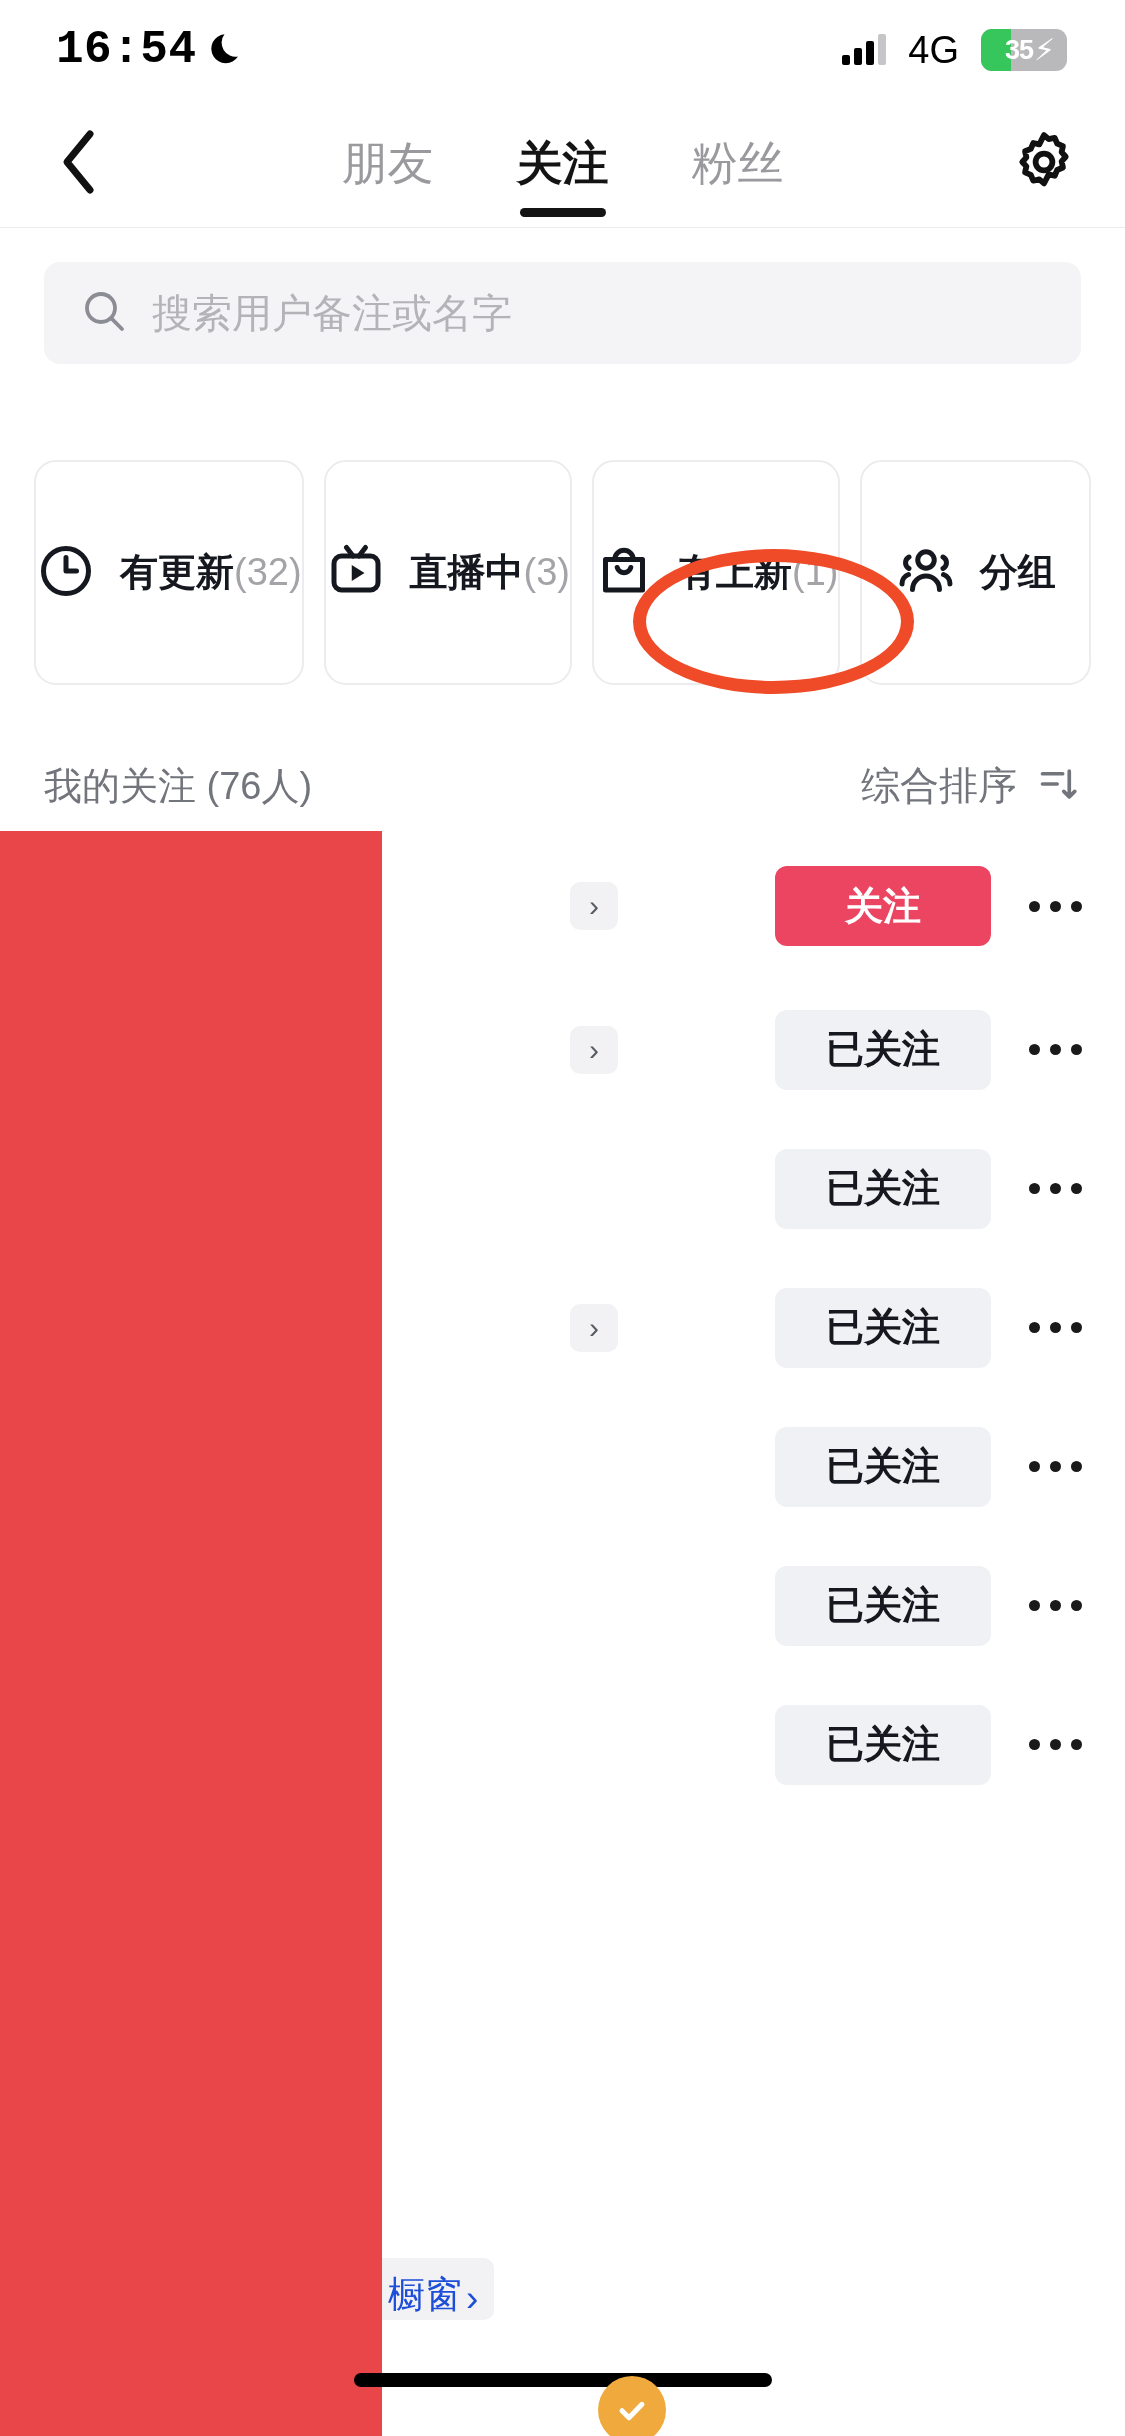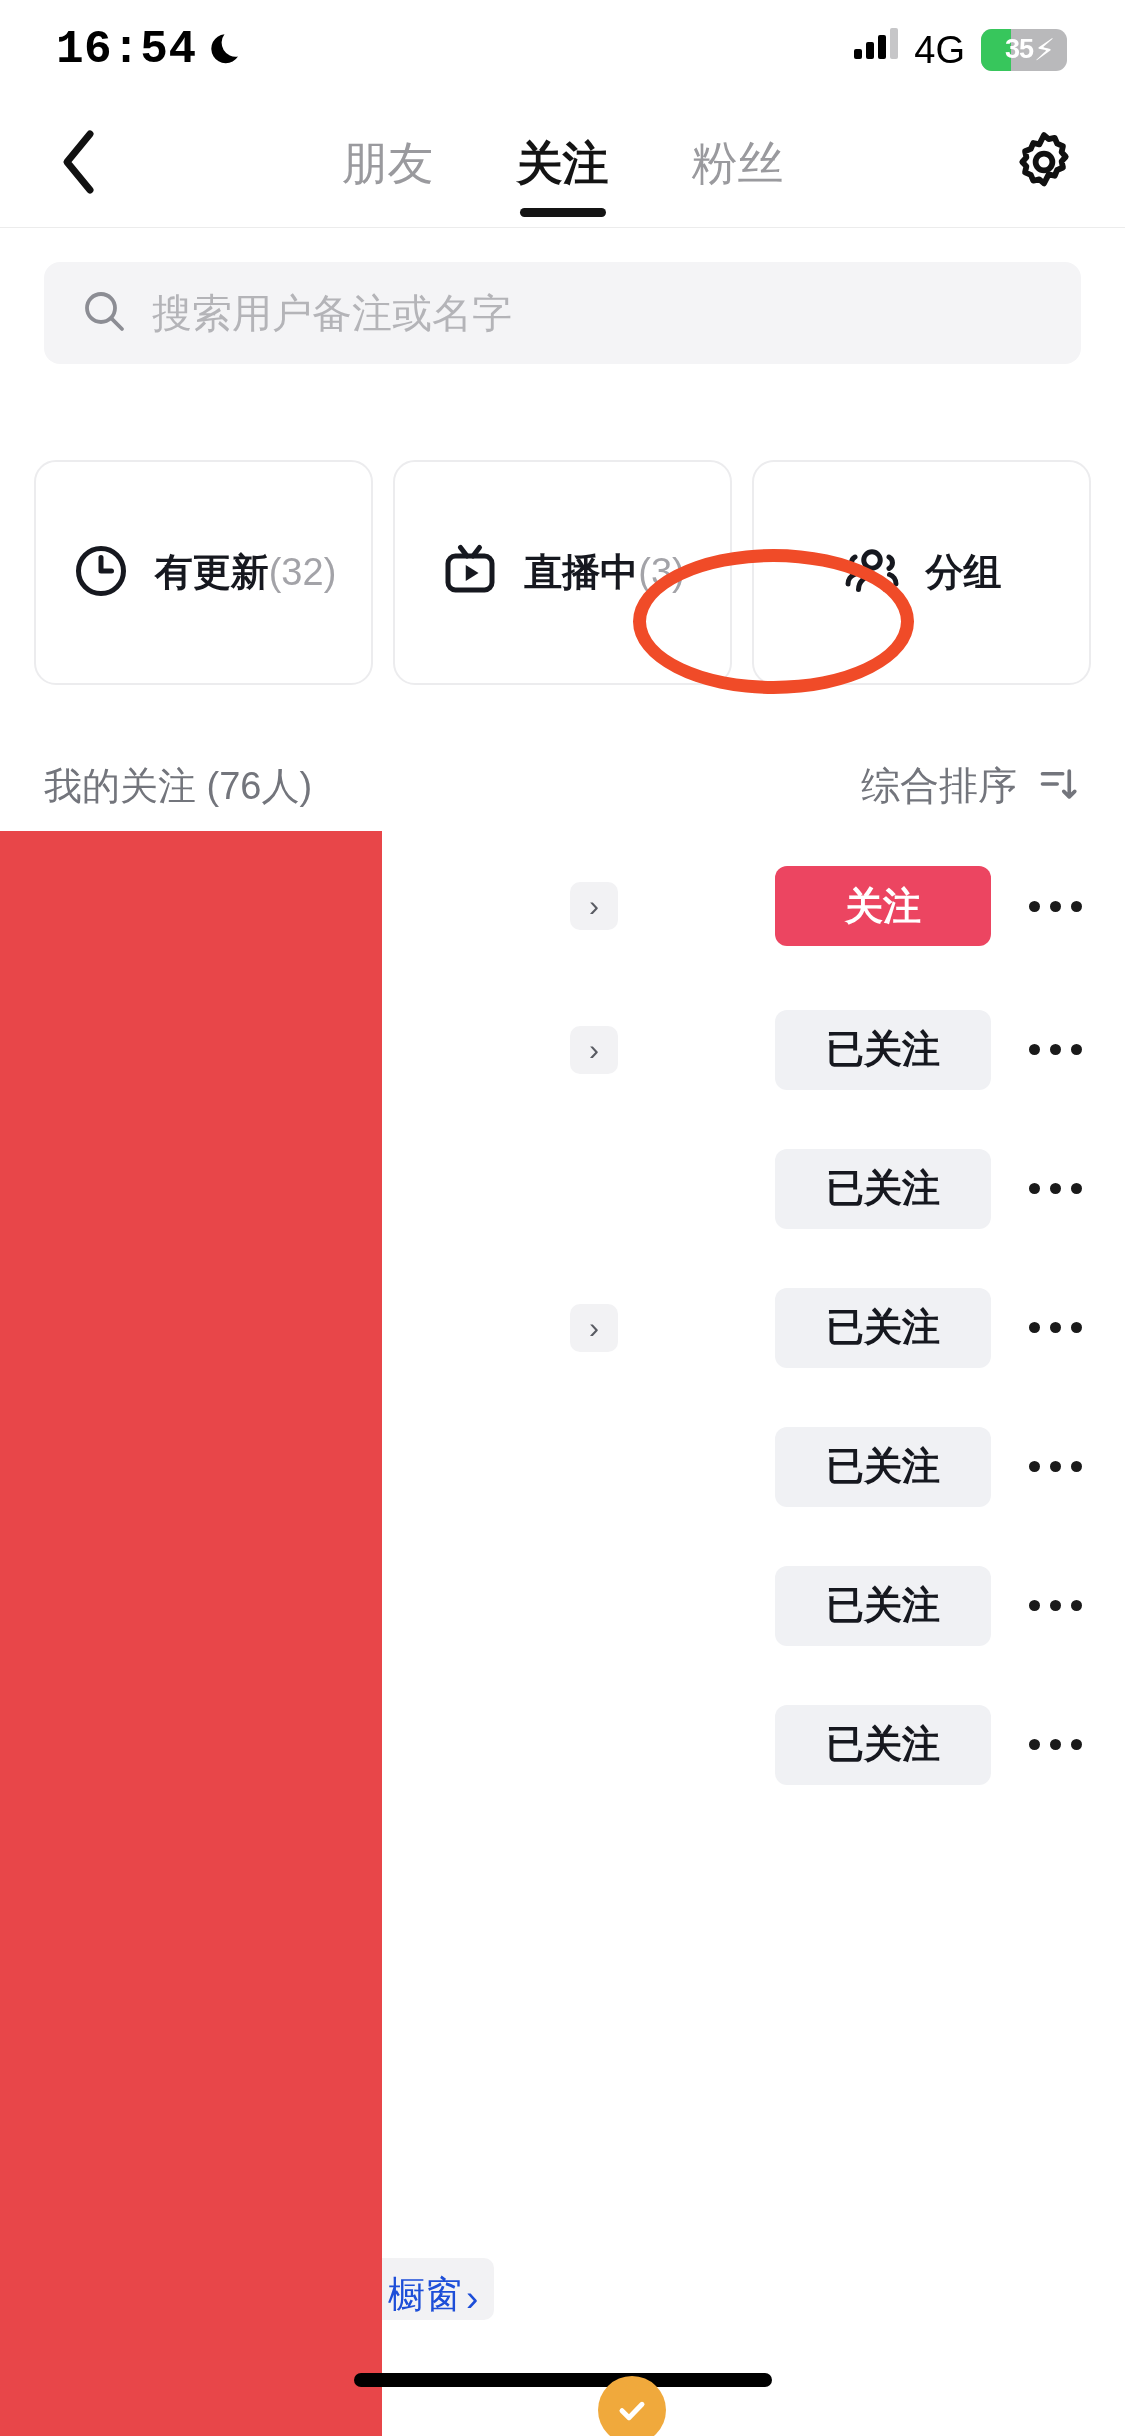--- a/index.html
+++ b/index.html
@@ -12,21 +12,21 @@
   #screen { position:relative; width:1125px; height:2436px; background:#fff; }
 
   
   .statusbar{
     position:absolute; top:0; left:0; width:1125px; height:100px;
     display:flex; align-items:center; justify-content:space-between;
     padding:0 58px 0 56px;
   }
   .status-left{ display:flex; align-items:center; gap:14px; }
   .status-time{ font-size:46px; font-weight:600; color:#000; letter-spacing:.5px;font-family:Liberation Mono, monospace; }
-  .status-right{ display:flex; gap:16px; }
+  .status-right{ display:flex; align-items:center; gap:22px; }
   .signal{ display:flex; align-items:flex-end; gap:4px; height:30px; }
   .signal i{ display:block; width:8px; background:#000; border-radius:2px; }
   .signal i:nth-child(1){ height:10px; }
   .signal i:nth-child(2){ height:17px; }
   .signal i:nth-child(3){ height:24px; }
   .signal i:nth-child(4){ height:31px; background:#c6c6c8; }
   .net-label{ font-size:38px; font-weight:500; color:#000; letter-spacing:0; }
   .battery{
     position:relative; width:86px; height:42px; border-radius:11px;
     background:#b9b9bb; overflow:hidden; display:flex; align-items:center;
@@ -253,20 +253,32 @@
           <path d="M8.2 2.6 10.8 6 M15.8 2.6 13.2 6" stroke="#16181f" stroke-width="2" stroke-linecap="round"></path>
           <rect x="3.2" y="6" width="17.6" height="13.6" rx="3" fill="none" stroke="#16181f" stroke-width="2"></rect>
           <path d="M10.3 9.6 15.4 12.8 10.3 16z" fill="#16181f"></path>
         </svg>
       </span>
       <span class="chip-label">
         <span>直播中</span><span class="chip-count">(3)</span>
       </span>
     </div>
 
+    <div class="chip">
+      <span>
+        <svg width="60" height="60" viewBox="0 0 24 24">
+          <path d="M4.6 7.4h14.8v12.2H4.6z" fill="none" stroke="#16181f" stroke-width="2" stroke-linejoin="round"></path>
+          <path d="M8.3 7.4a3.7 3.7 0 0 1 7.4 0" fill="none" stroke="#16181f" stroke-width="2"></path>
+          <path d="M9.3 10.6a2.8 2.8 0 0 0 5.4 0" fill="none" stroke="#16181f" stroke-width="2" stroke-linecap="round"></path>
+        </svg>
+      </span>
+      <span class="chip-label">
+        <span>有上新</span><span class="chip-count">(1)</span>
+      </span>
+    </div>
 
     <div class="chip">
       <span>
         <svg width="60" height="60" viewBox="0 0 24 24">
           <circle cx="12" cy="7.6" r="3.3" fill="none" stroke="#16181f" stroke-width="2"></circle>
           <path d="M6.6 19.4a5.4 5.4 0 0 1 10.8 0" fill="none" stroke="#16181f" stroke-width="2" stroke-linecap="round"></path>
           <path d="M5.2 6.4a2.6 2.6 0 0 0 0 4.6 M2.4 17.2a4 4 0 0 1 2.6-3.8" fill="none" stroke="#16181f" stroke-width="2" stroke-linecap="round"></path>
           <path d="M18.8 6.4a2.6 2.6 0 0 1 0 4.6 M21.6 17.2a4 4 0 0 0-2.6-3.8" fill="none" stroke="#16181f" stroke-width="2" stroke-linecap="round"></path>
         </svg>
       </span>

